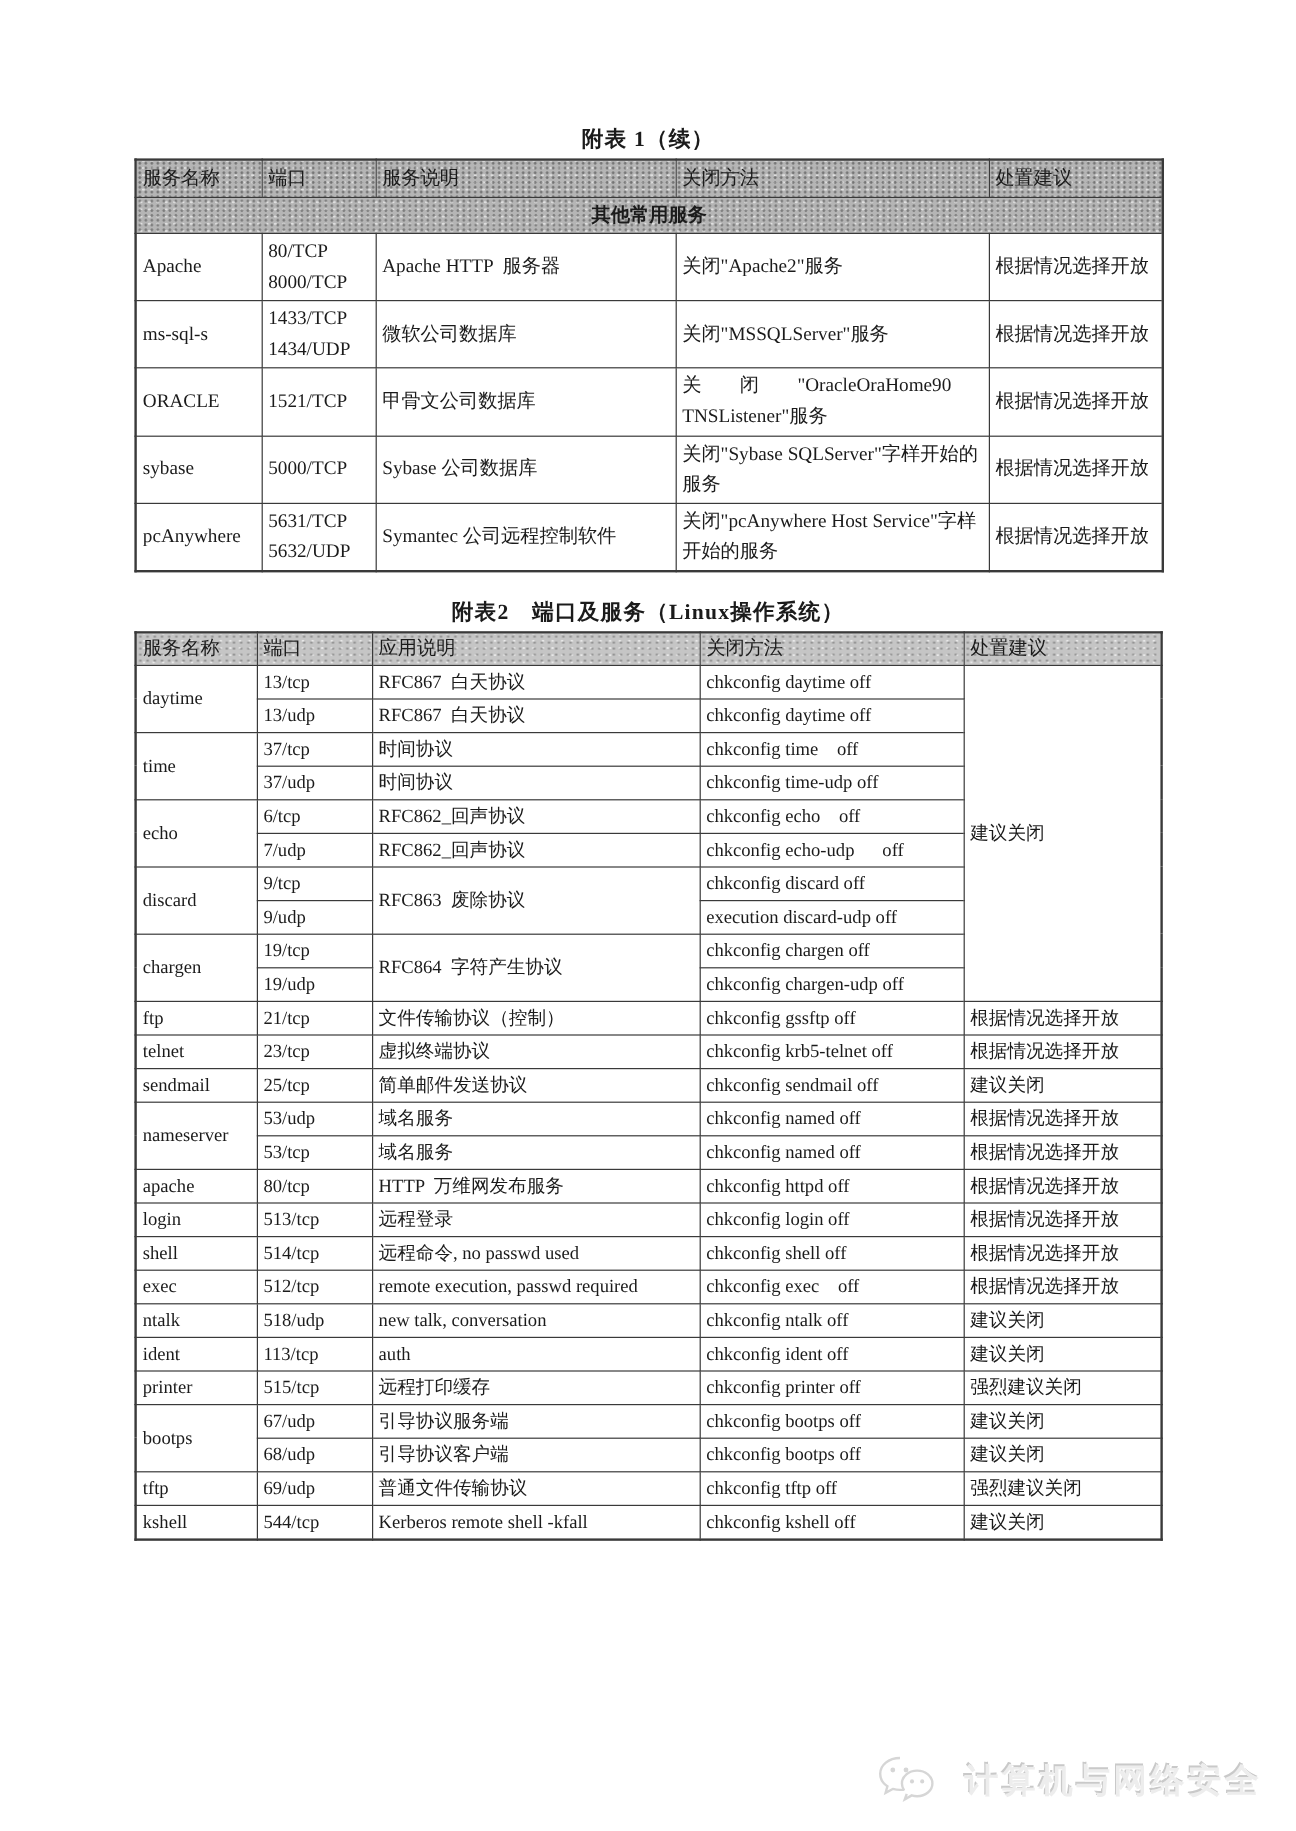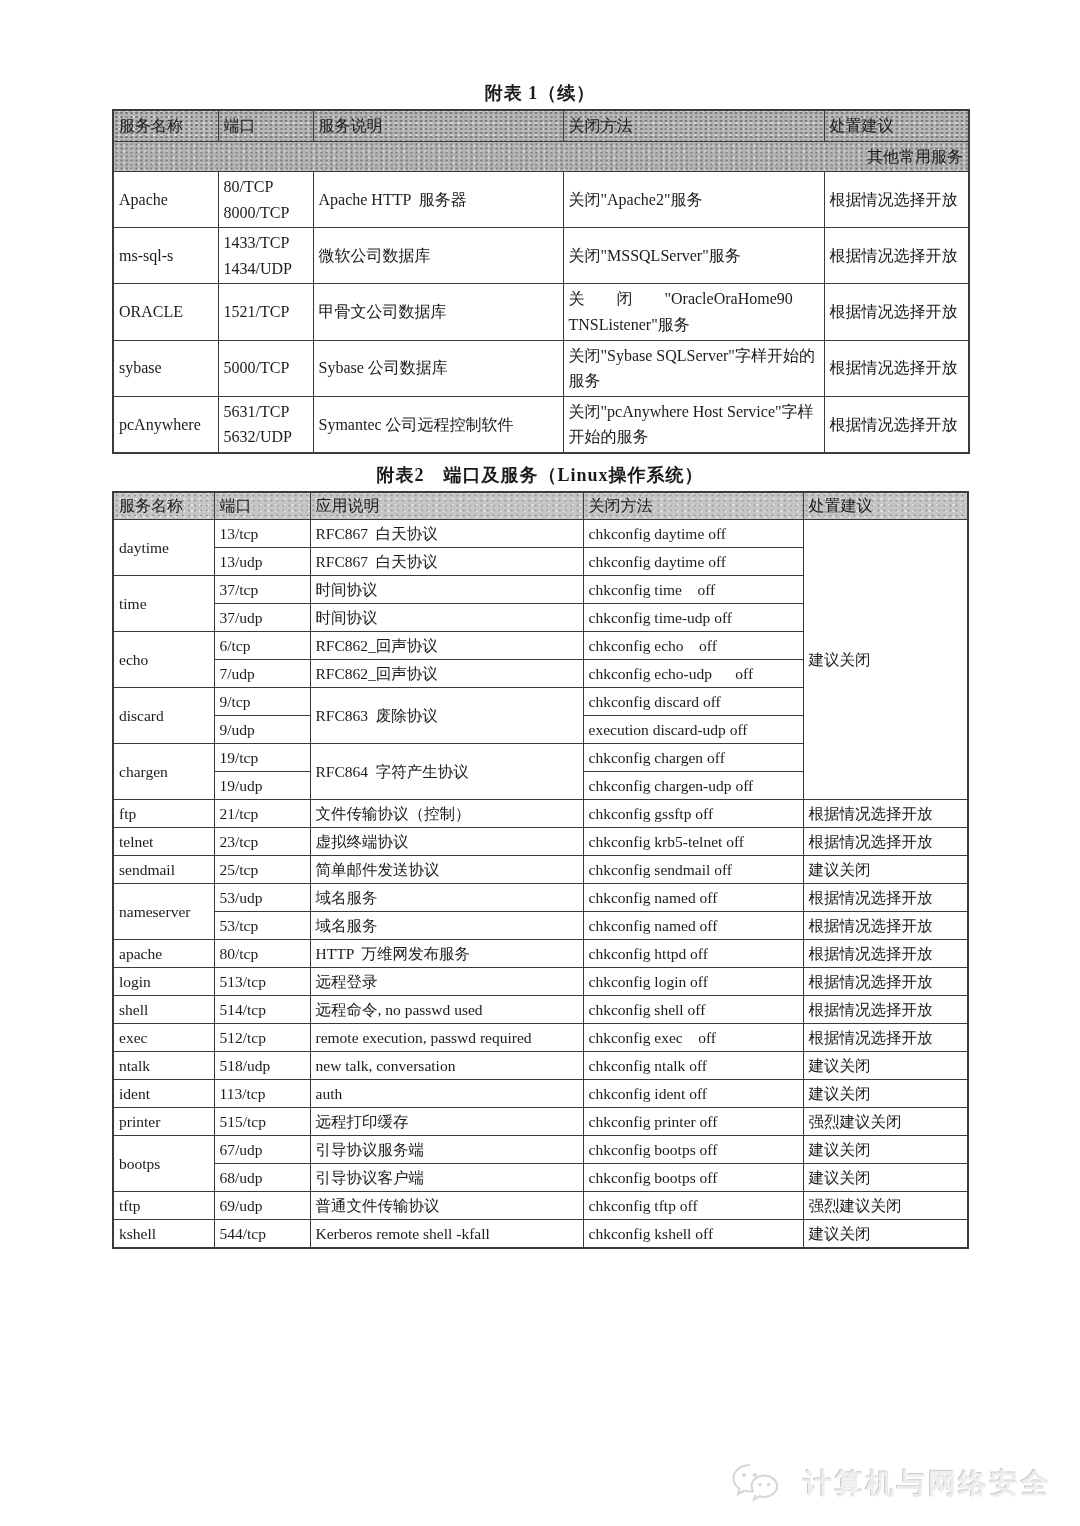--- a/index.html
+++ b/index.html
@@ -4,26 +4,26 @@
 <style>
   html,body { margin:0; padding:0; background:#ffffff; }
   .page {
     position:relative;
     width:1080px; height:1526px;
     background:var(--paper, #ffffff);
     font-family:"Liberation Serif","DejaVu Serif",serif;
     color:var(--text, #1b1b1b);
     overflow:hidden;
   }
-  .content { width:856px; margin-left:112px; padding-top:82px; }
+  .content { width:856px; margin-left:112px; padding-top:105px; }
   .tbl-title {
     text-align:center; font-weight:bold; font-size:18px;
     letter-spacing:1px; margin:0 0 5px 0; line-height:22px;
   }
-  .t2-title { margin-top:10px; margin-bottom:5px; }
+  .t2-title { margin-top:22px; margin-bottom:5px; }
   table {
     border-collapse:collapse; width:856px; table-layout:fixed;
     border:2px solid var(--border, #2f2f2f);
   }
   td, th {
     border:1px solid var(--border, #3a3a3a);
     padding:2px 5px; font-size:16px; vertical-align:middle;
     text-align:left; white-space:pre-wrap; overflow:hidden;
     line-height:1.6; word-break:break-word;
   }
@@ -31,21 +31,21 @@
     text-align:left; font-weight:normal; height:26px; line-height:1.2;
     background-color:var(--header-bg, #b5b5b5);
     background-image:
       radial-gradient(rgba(35,35,35,0.45) 1px, transparent 1.5px),
       radial-gradient(rgba(255,255,255,0.55) 1px, transparent 1.4px);
     background-size:5px 4px, 7px 6px;
     background-position:0 0, 2px 3px;
   }
   .t1 td { height:51px; }
   .t1 td.section {
-    height:25px; text-align:right; font-weight:normal; line-height:1.2;
+    height:25px; text-align:center; font-weight:bold; line-height:1.2;
     background-color:var(--header-bg, #b5b5b5);
     background-image:
       radial-gradient(rgba(35,35,35,0.40) 1px, transparent 1.5px),
       radial-gradient(rgba(255,255,255,0.55) 1px, transparent 1.4px);
     background-size:5px 4px, 7px 6px;
   }
   .t2 th {
     height:22px;
     background-color:var(--header2-bg, #c4c4c4);
     background-image:

